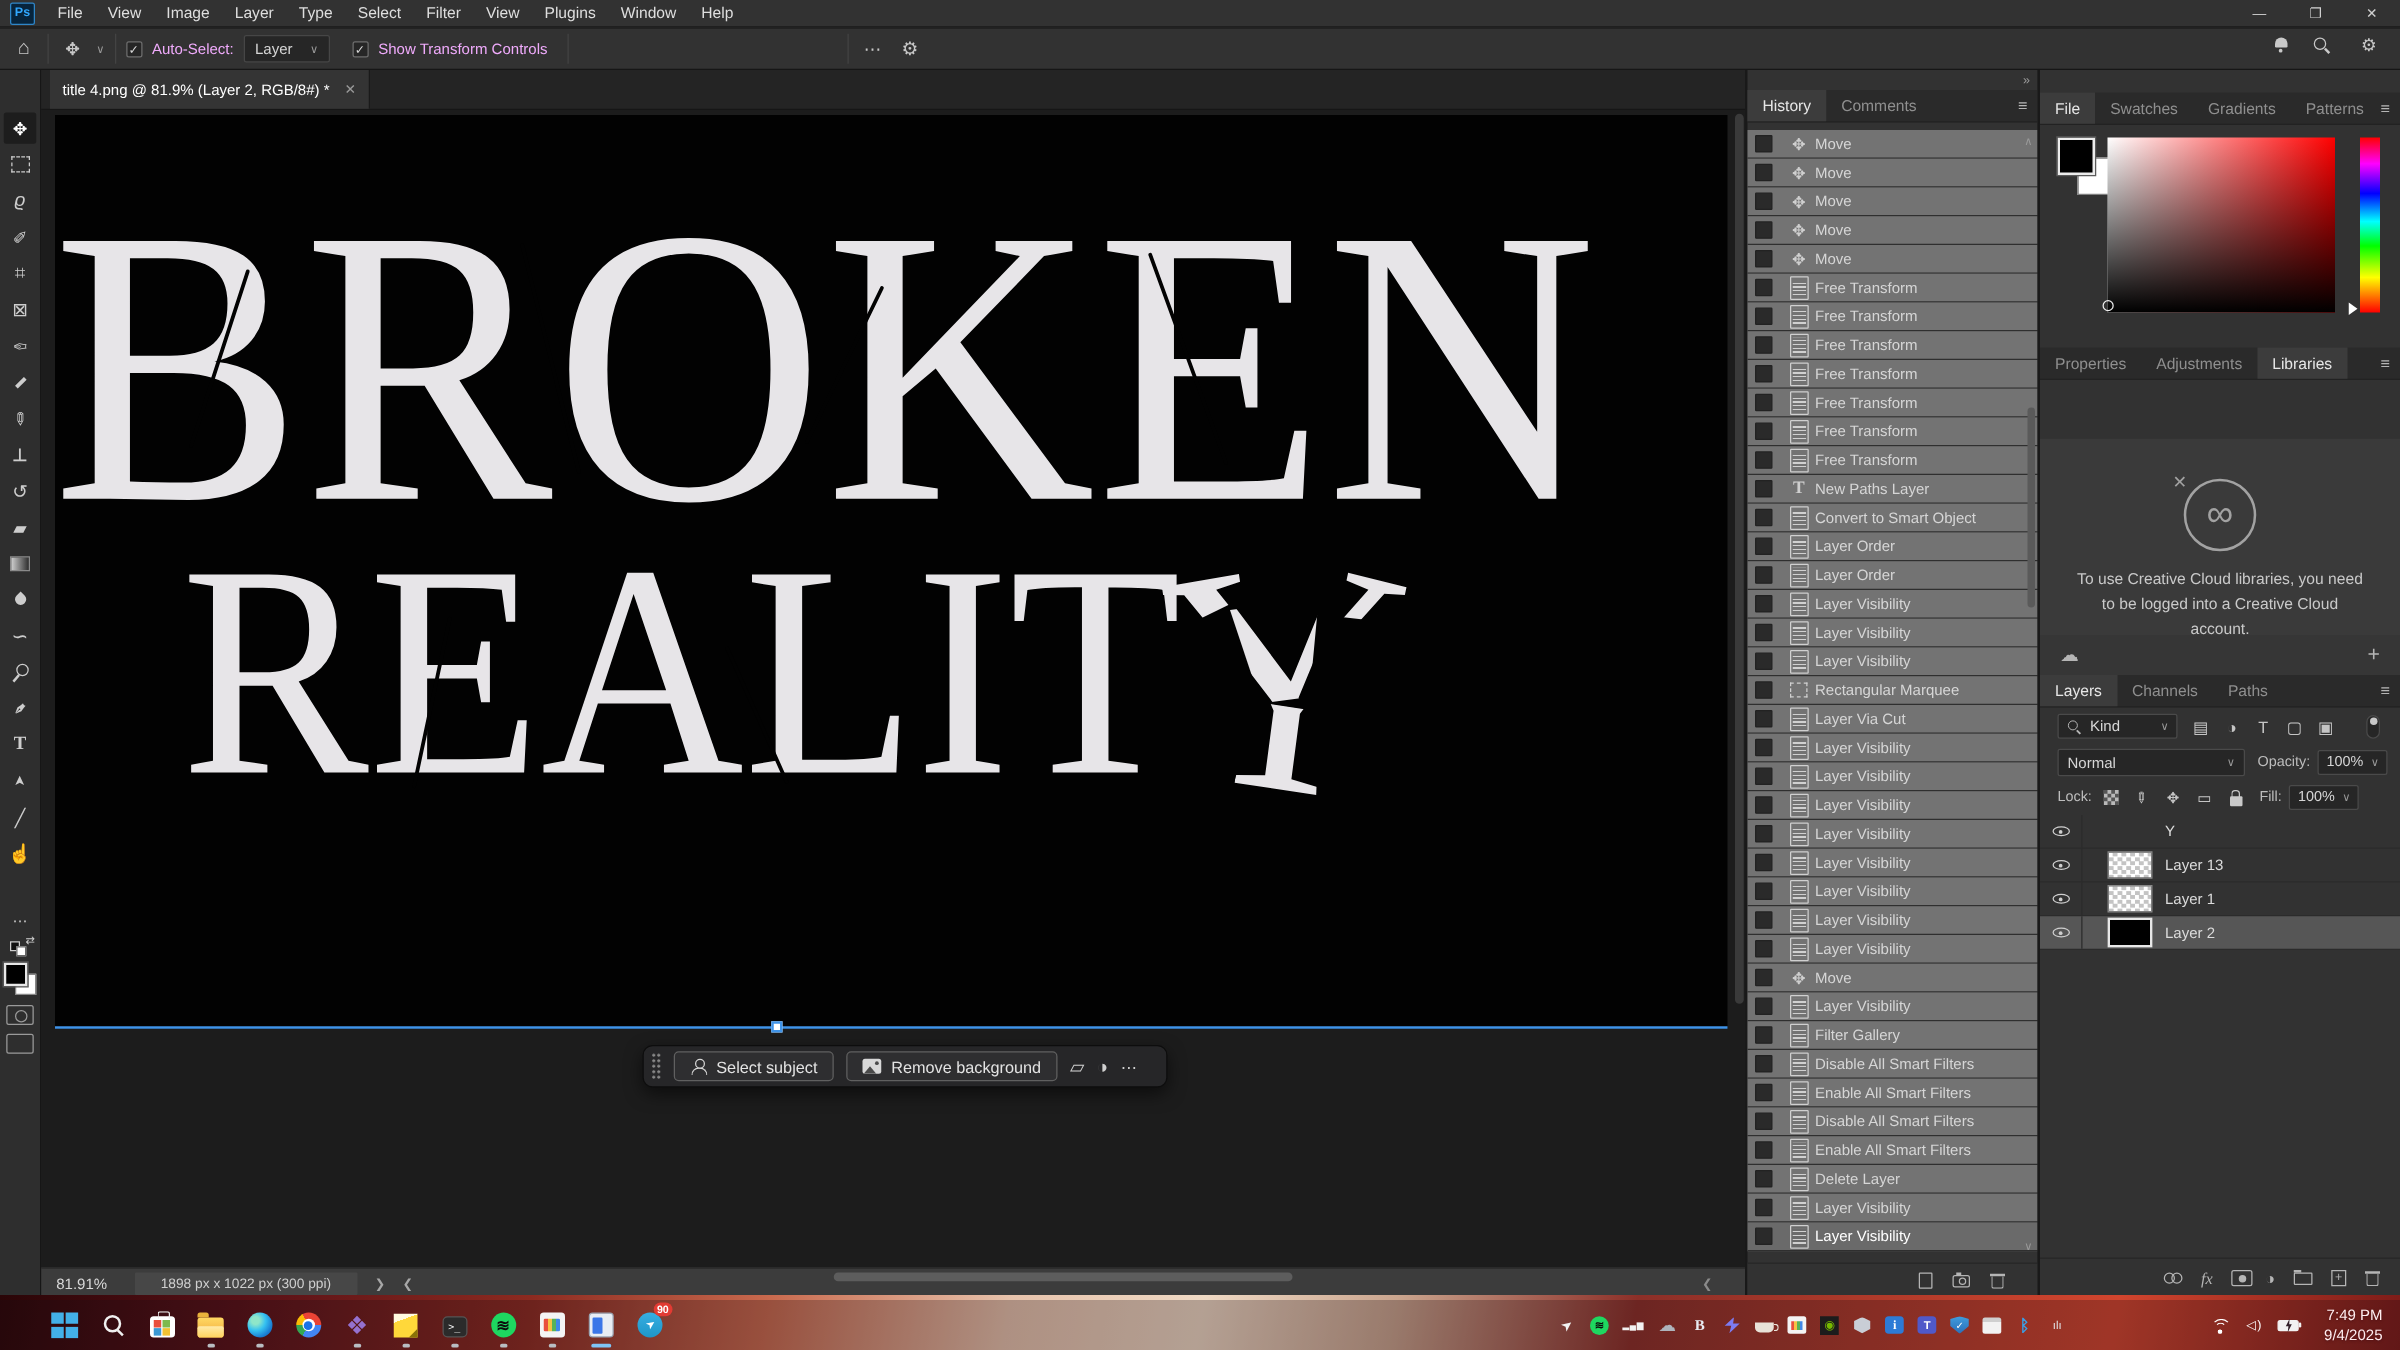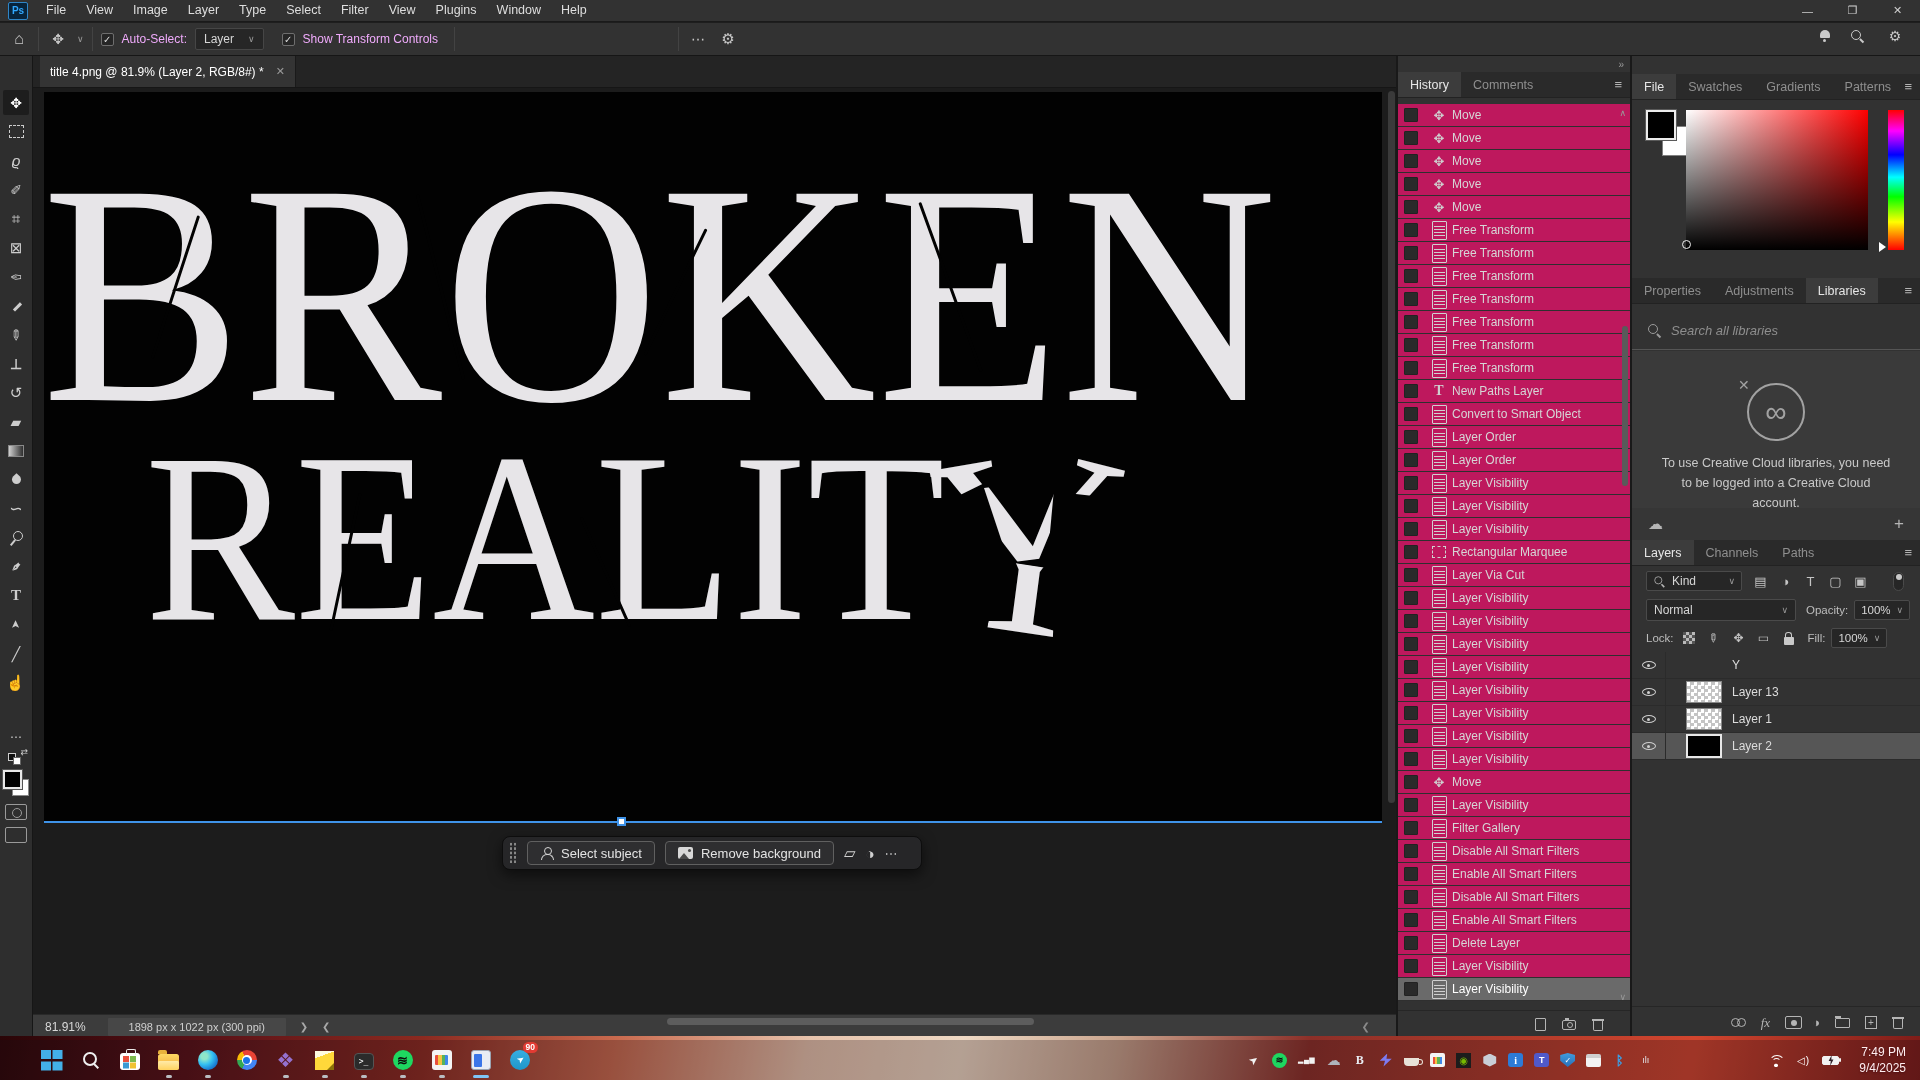--- a/index.html
+++ b/index.html
@@ -80,21 +80,21 @@
 .ywrap{position:relative;display:inline-block;width:.74em;height:1em;vertical-align:top}
 .ywrap span{position:absolute;left:0;top:0}
 .yf1{clip-path:polygon(0 0,48% 0,40% 26%,0 34%);transform:translate(-8px,-4px) rotate(-9deg)}
 .yf2{clip-path:polygon(52% 0,100% 0,100% 30%,55% 34%);transform:translate(10px,-10px) rotate(13deg)}
 .yf3{clip-path:polygon(28% 26%,72% 26%,62% 58%,38% 58%);transform:translate(0px,4px) rotate(-7deg)}
 .yf4{clip-path:polygon(34% 56%,66% 56%,72% 100%,26% 100%);transform:translate(6px,14px) rotate(8deg)}
 #tline{position:absolute;left:11px;top:733px;width:1338px;height:2px;background:#3f93e8}
 #thandle{position:absolute;left:584px;top:729px;width:9px;height:9px;background:#fff;border:2px solid #3f93e8}
 #vscroll{position:absolute;right:1px;top:3px;width:7px;height:712px;background:#3a3a3a;border-radius:4px}
 
-#ctxbar{position:absolute;left:469px;top:748px;width:420px;height:34px;background:#262628;border:1px solid #0d0d0d;border-radius:8px;box-shadow:0 5px 14px rgba(0,0,0,.55);display:flex;align-items:center;gap:10px;padding:0 10px 0 6px}
+#ctxbar{position:absolute;left:481px;top:748px;width:420px;height:34px;background:#262628;border:1px solid #0d0d0d;border-radius:8px;box-shadow:0 5px 14px rgba(0,0,0,.55);display:flex;align-items:center;gap:10px;padding:0 10px 0 6px}
 #ctxbar .grip{width:8px;height:22px;background:radial-gradient(circle,#888 1px,transparent 1.4px) 0 0/4px 4.4px}
 .ctxbtn{height:24px;border:1px solid #606060;border-radius:4px;background:#2e2e30;display:flex;align-items:center;gap:8px;padding:0 12px;font-size:13px;color:#e3e3e3}
 .person{position:relative;width:13px;height:13px}
 .person::before{content:"";position:absolute;left:3.5px;top:0;width:6px;height:6px;border:1.2px solid #d5d5d5;border-radius:50%}
 .person::after{content:"";position:absolute;left:.5px;bottom:0;width:11px;height:5px;border:1.2px solid #d5d5d5;border-bottom:none;border-radius:6px 6px 0 0}
 .imgic{width:15px;height:12px;background:#d8d8d8;border-radius:2px;position:relative;overflow:hidden}
 .imgic::before{content:"";position:absolute;bottom:0;left:1px;border-left:5px solid transparent;border-right:5px solid transparent;border-bottom:6px solid #4a4a4a}
 .imgic::after{content:"";position:absolute;top:1.5px;right:2px;width:3px;height:3px;border-radius:50%;background:#4a4a4a}
 .ctxicon{color:#d0d0d0;font-size:13px}
 
@@ -106,21 +106,21 @@
 #statusbar .endc{position:absolute;right:26px;color:#8a8a8a;font-size:10px}
 
 #histdock{position:absolute;left:1396px;top:56px;width:234px;height:982px;background:#323232;border-left:2px solid #191919}
 #histdock .flyout{position:absolute;right:6px;top:3px;color:#9a9a9a;font-size:10px}
 .ptabs{display:flex;align-items:stretch;height:26px;background:#2a2a2a;border-bottom:1px solid #222;position:relative}
 .ptabs .tab{padding:0 12px;display:flex;align-items:center;font-size:12.5px;color:#8f8f8f}
 .ptabs .tab.k-active{background:#3c3c3c;color:#e6e6e6}
 .ptabs .ham{position:absolute;right:8px;top:5px;color:#b5b5b5;font-size:13px}
 #histtabs{margin-top:16px}
 #histlist{position:absolute;left:0;top:48px;width:234px}
-.hrow{height:23px;display:flex;align-items:center;background:#be185d;border-bottom:1px solid #2f2f2f;position:relative}
+.hrow{height:23px;display:flex;align-items:center;background:#737373;border-bottom:1px solid #2f2f2f;position:relative}
 .hrow .well{width:14px;height:14px;margin-left:6px;background:#2a2a2a;border:1px solid #222;border-radius:1px}
 .hrow .hicon{width:26px;margin-left:8px;display:grid;place-items:center;color:#cfcfcf;font-size:13px}
 .hrow .hlabel{font-size:12px;color:#d6d6d6}
 .hrow.k-selected{background:#6a6a6a}
 .hrow.k-selected .hlabel{color:#fff}
 .k-hist-move::before{content:"✥"}
 .k-hist-document::before{content:"";width:11px;height:13px;border:1.5px solid #d0d0d0;border-radius:1px;background:repeating-linear-gradient(to bottom,transparent 0 2px,#d0d0d0 2px 3px) content-box;padding:2px 1px}
 .k-hist-type::before{content:"T";font-family:"Liberation Serif",serif;font-weight:bold;font-size:14px}
 .k-hist-marquee::before{content:"";width:12px;height:10px;border:1px dashed #d0d0d0}
 #histscroll{position:absolute;right:2px;top:270px;width:6px;height:160px;background:#5a5a5a;border-radius:3px}
@@ -676,24 +676,20 @@
     </div>
 
     <div class="ptabs" id="tabs2">
 
       <span class="ham">≡</span>
     <span class="tab">Properties</span>
         <span class="tab">Adjustments</span>
         <span class="tab k-active">Libraries</span>
       </div>
     <div id="libbody">
-      <div class="libsearch">
-        <span class="mag" style="color:#9a9a9a"></span>
-        <input type="text" placeholder="Search all libraries" style="">
-      </div>
       <div class="libcontent">
         <span class="ccx">✕</span>
         <div class="ccicon">∞</div>
         <div class="libmsg">
 
         <div>To use Creative Cloud libraries, you need</div>
             <div>to be logged into a Creative Cloud</div>
             <div>account.</div>
           </div>
       </div>

